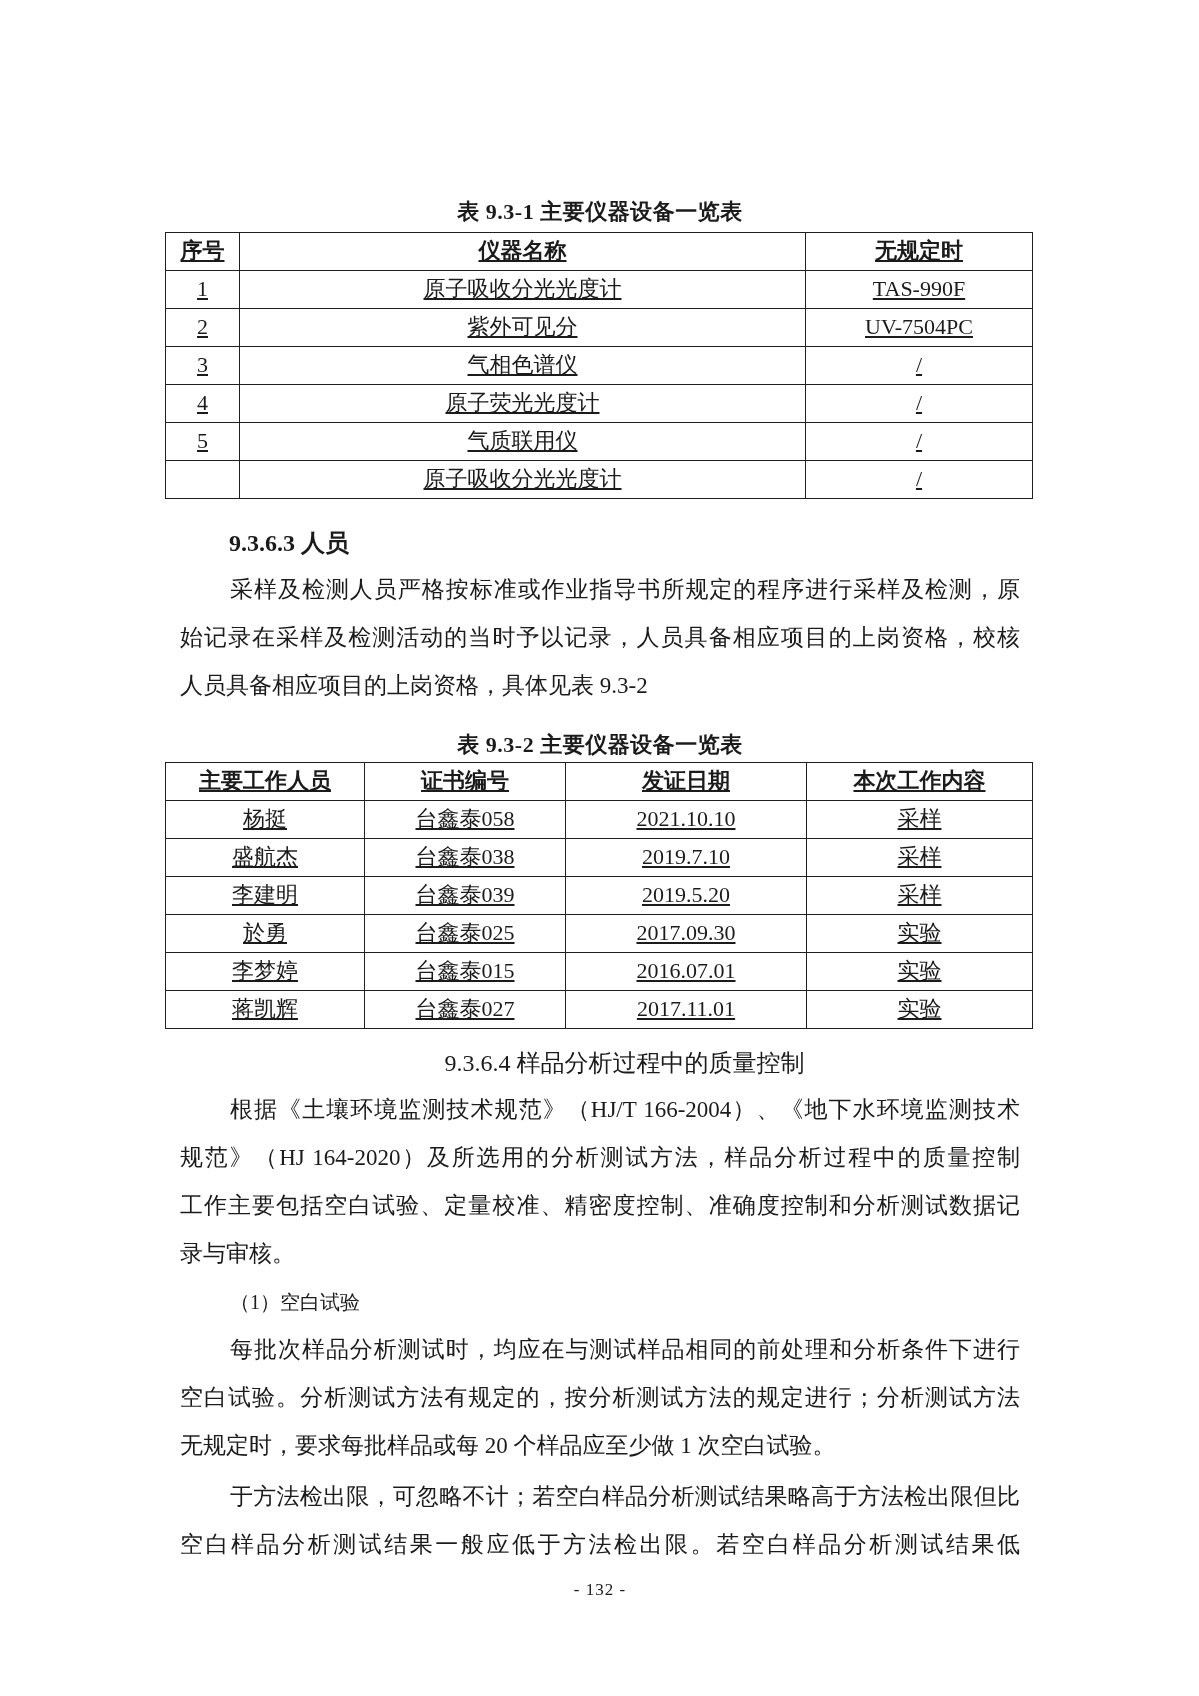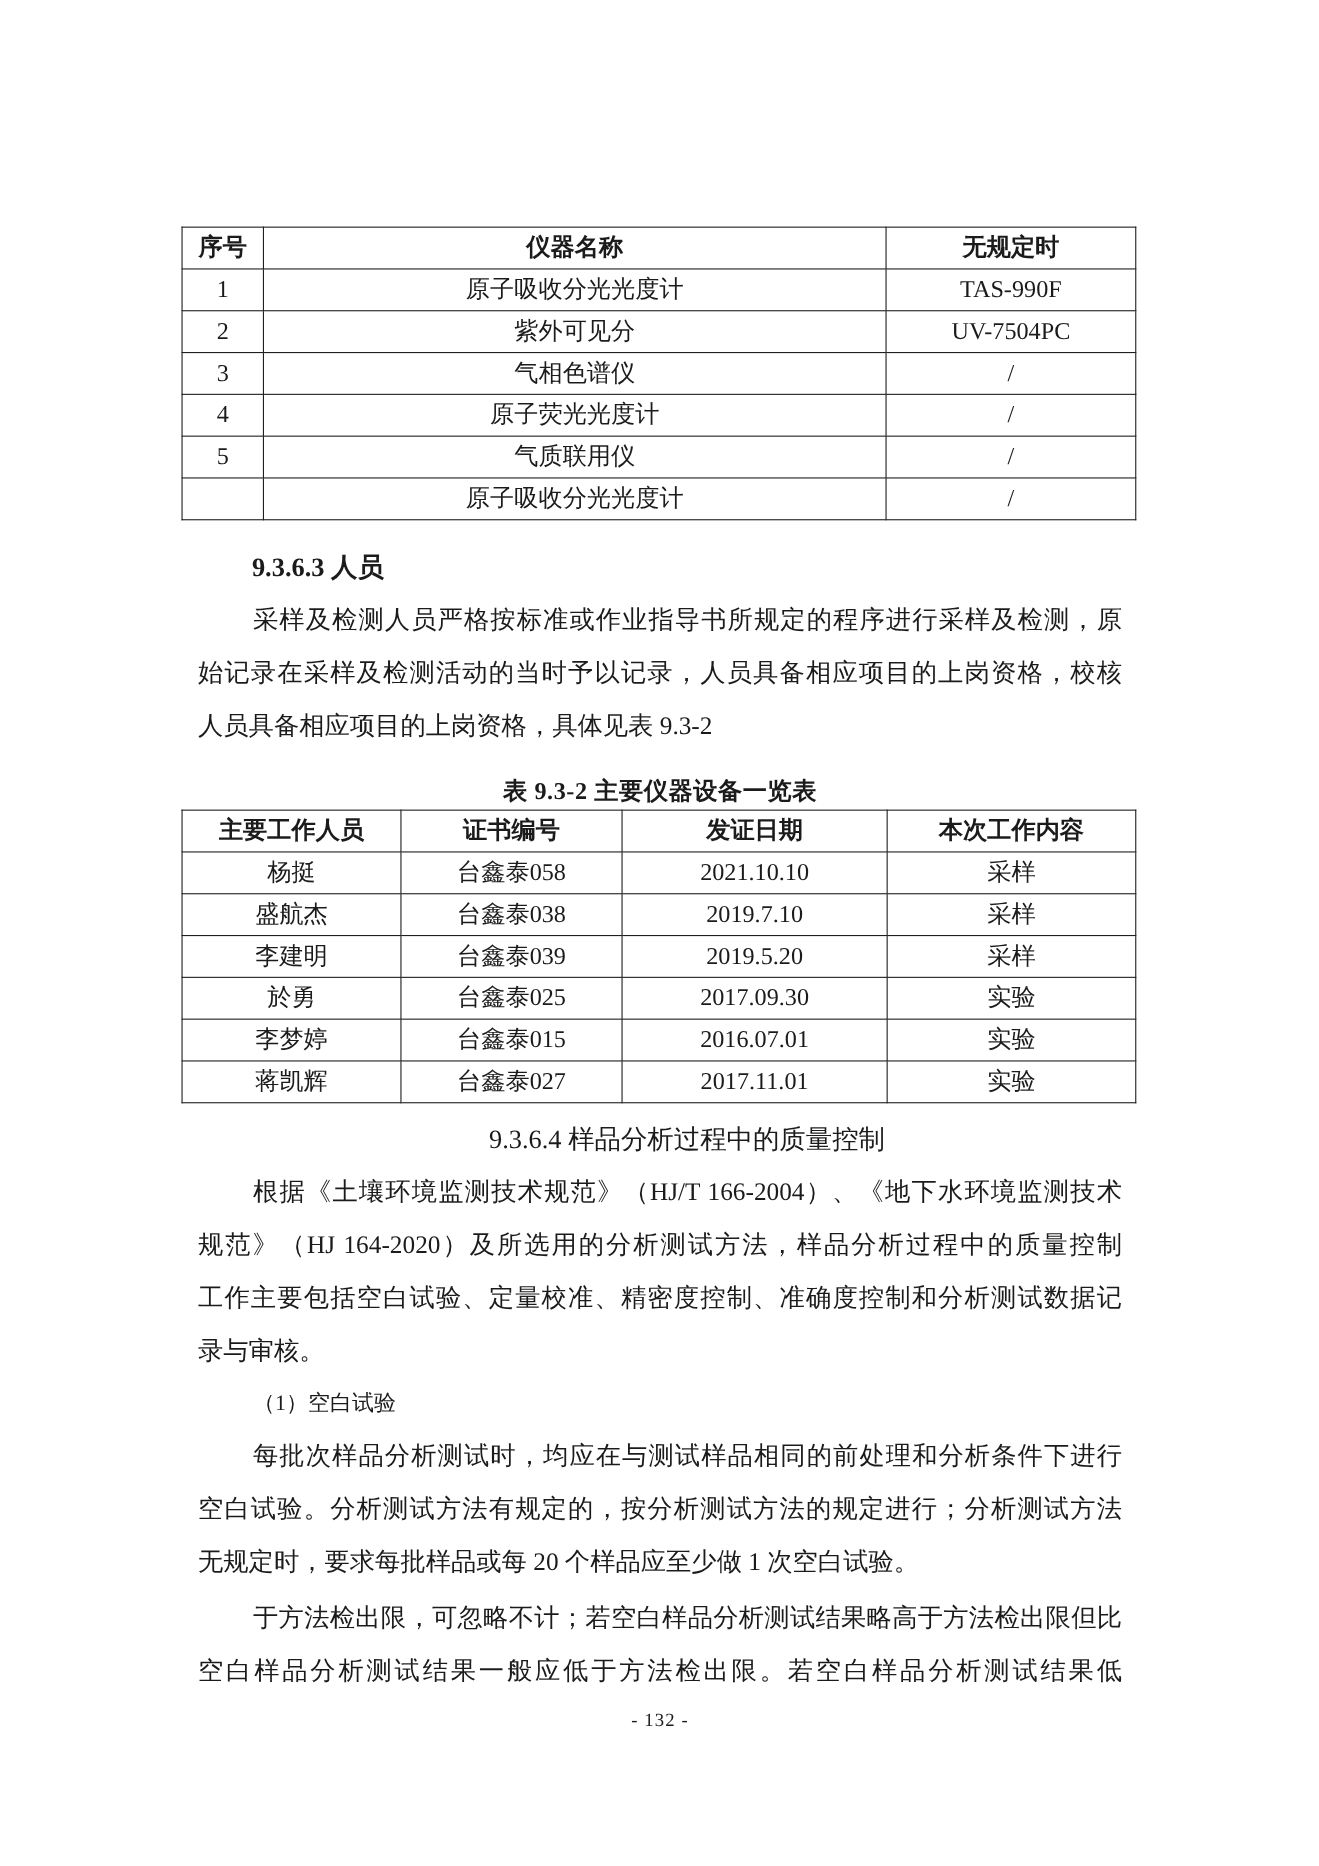--- a/index.html
+++ b/index.html
@@ -28,20 +28,21 @@
   th, td {
     border:1.5px solid #1f1f1f;
     height:37px;
     padding:0 2px;
     text-align:center;
     vertical-align:middle;
     font-size:22px;
     line-height:1.1;
     overflow:hidden;
     white-space:nowrap;
+    text-decoration:underline;
   }
   th { font-weight:700; font-size:22px; }
   .t1 { margin-top:7px; }
   .t2 { margin-top:4px; }
   .heading {
     font-size:24px; line-height:32px;
     padding-left:49px;
   }
   .h963 { margin-top:28px;font-weight:bold; }
   .h964 { margin-top:18px;text-align:center; }
@@ -66,20 +67,21 @@
     font-size:17px; line-height:20px;
     text-align:center;
     letter-spacing:1px;
   }
 </style>
 </head>
 <body>
 
 <div class="page">
 
+  <div class="caption">表 9.3-1 主要仪器设备一览表</div>
 
   <table class="t1">
     <colgroup>
         <col style="width:74px">
         <col style="width:566px">
         <col style="width:227px">
       </colgroup>
     <thead>
       <tr>
         <th>序号</th>

